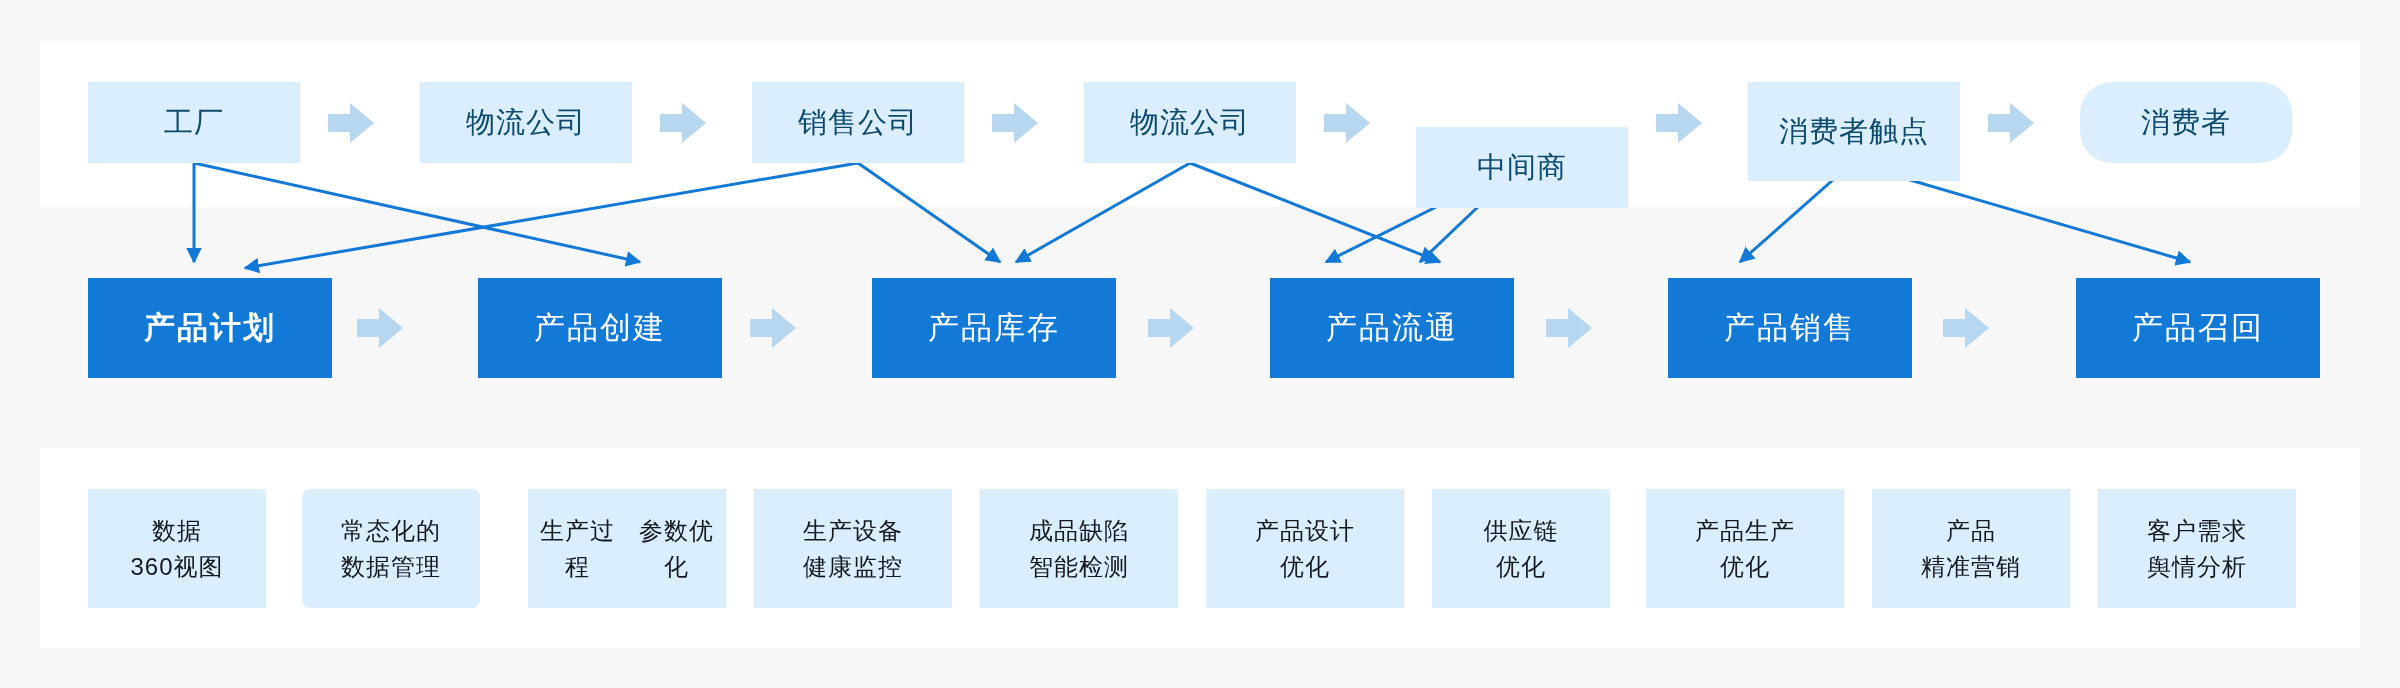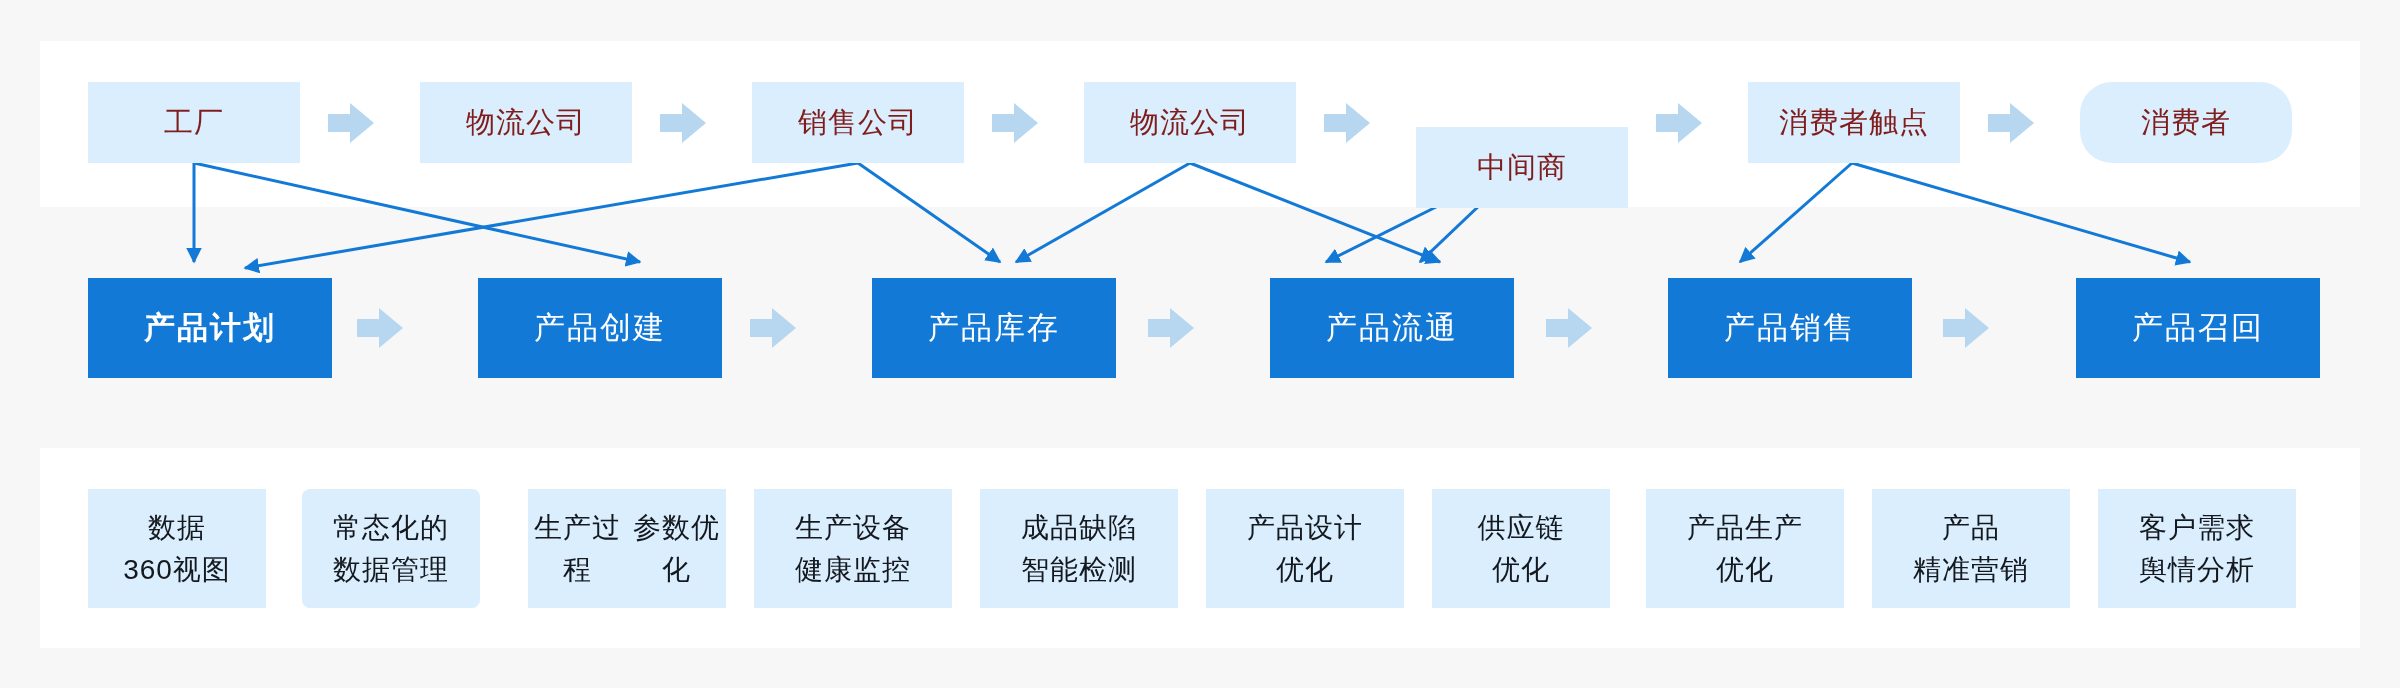--- a/index.html
+++ b/index.html
@@ -35,37 +35,37 @@
   .box {
     position: absolute;
     display: flex;
     align-items: center;
     justify-content: center;
     text-align: center;
     box-sizing: border-box;
   }
   .box-light {
     background: #dbeefd;
-    color: #7f1d1d;
+    color: #0c4a6e;
     font-size: 29px;
     line-height: 1.35;
     letter-spacing: 1px;
   }
   .box-dark {
     background: #1379d6;
     color: #ffffff;
     font-size: 31px;
     letter-spacing: 2px;
   }
   .box-dark.emphasis { font-weight: bold; }
 
   .box-cap {
     background: #dbeefd;
     color: #14181f;
-    font-size: 28px;
+    font-size: 24px;
     line-height: 1.5;
     letter-spacing: 1px;
     white-space: pre-line;
   }
 
   
   .chevron {
     position: absolute;
     width: 46px;
     height: 40px;
@@ -135,21 +135,21 @@
       </div>
       <div class="box box-light" style="left: 752px; top: 82px; width: 212px; height: 81px;">
         <span>销售公司</span>
       </div>
       <div class="box box-light" style="left: 1084px; top: 82px; width: 212px; height: 81px;">
         <span>物流公司</span>
       </div>
       <div class="box box-light" style="left: 1416px; top: 82px; width: 212px; height: 81px; margin-top: 45px;">
         <span>中间商</span>
       </div>
-      <div class="box box-light" style="left: 1748px; top: 82px; width: 212px; height: 81px;">
+      <div class="box box-light" style="left: 1748px; top: 82px; width: 212px; height: 99px;">
         <span>消费者触点</span>
       </div>
       <div class="box box-light" style="left: 2080px; top: 82px; width: 212px; height: 81px; border-radius: 32px;">
         <span>消费者</span>
       </div>
       <div class="chevron" style="left: 328px; top: 102.5px;">
         <div class="shaft"></div>
         <div class="head"></div>
       </div>
       <div class="chevron" style="left: 660px; top: 102.5px;">

